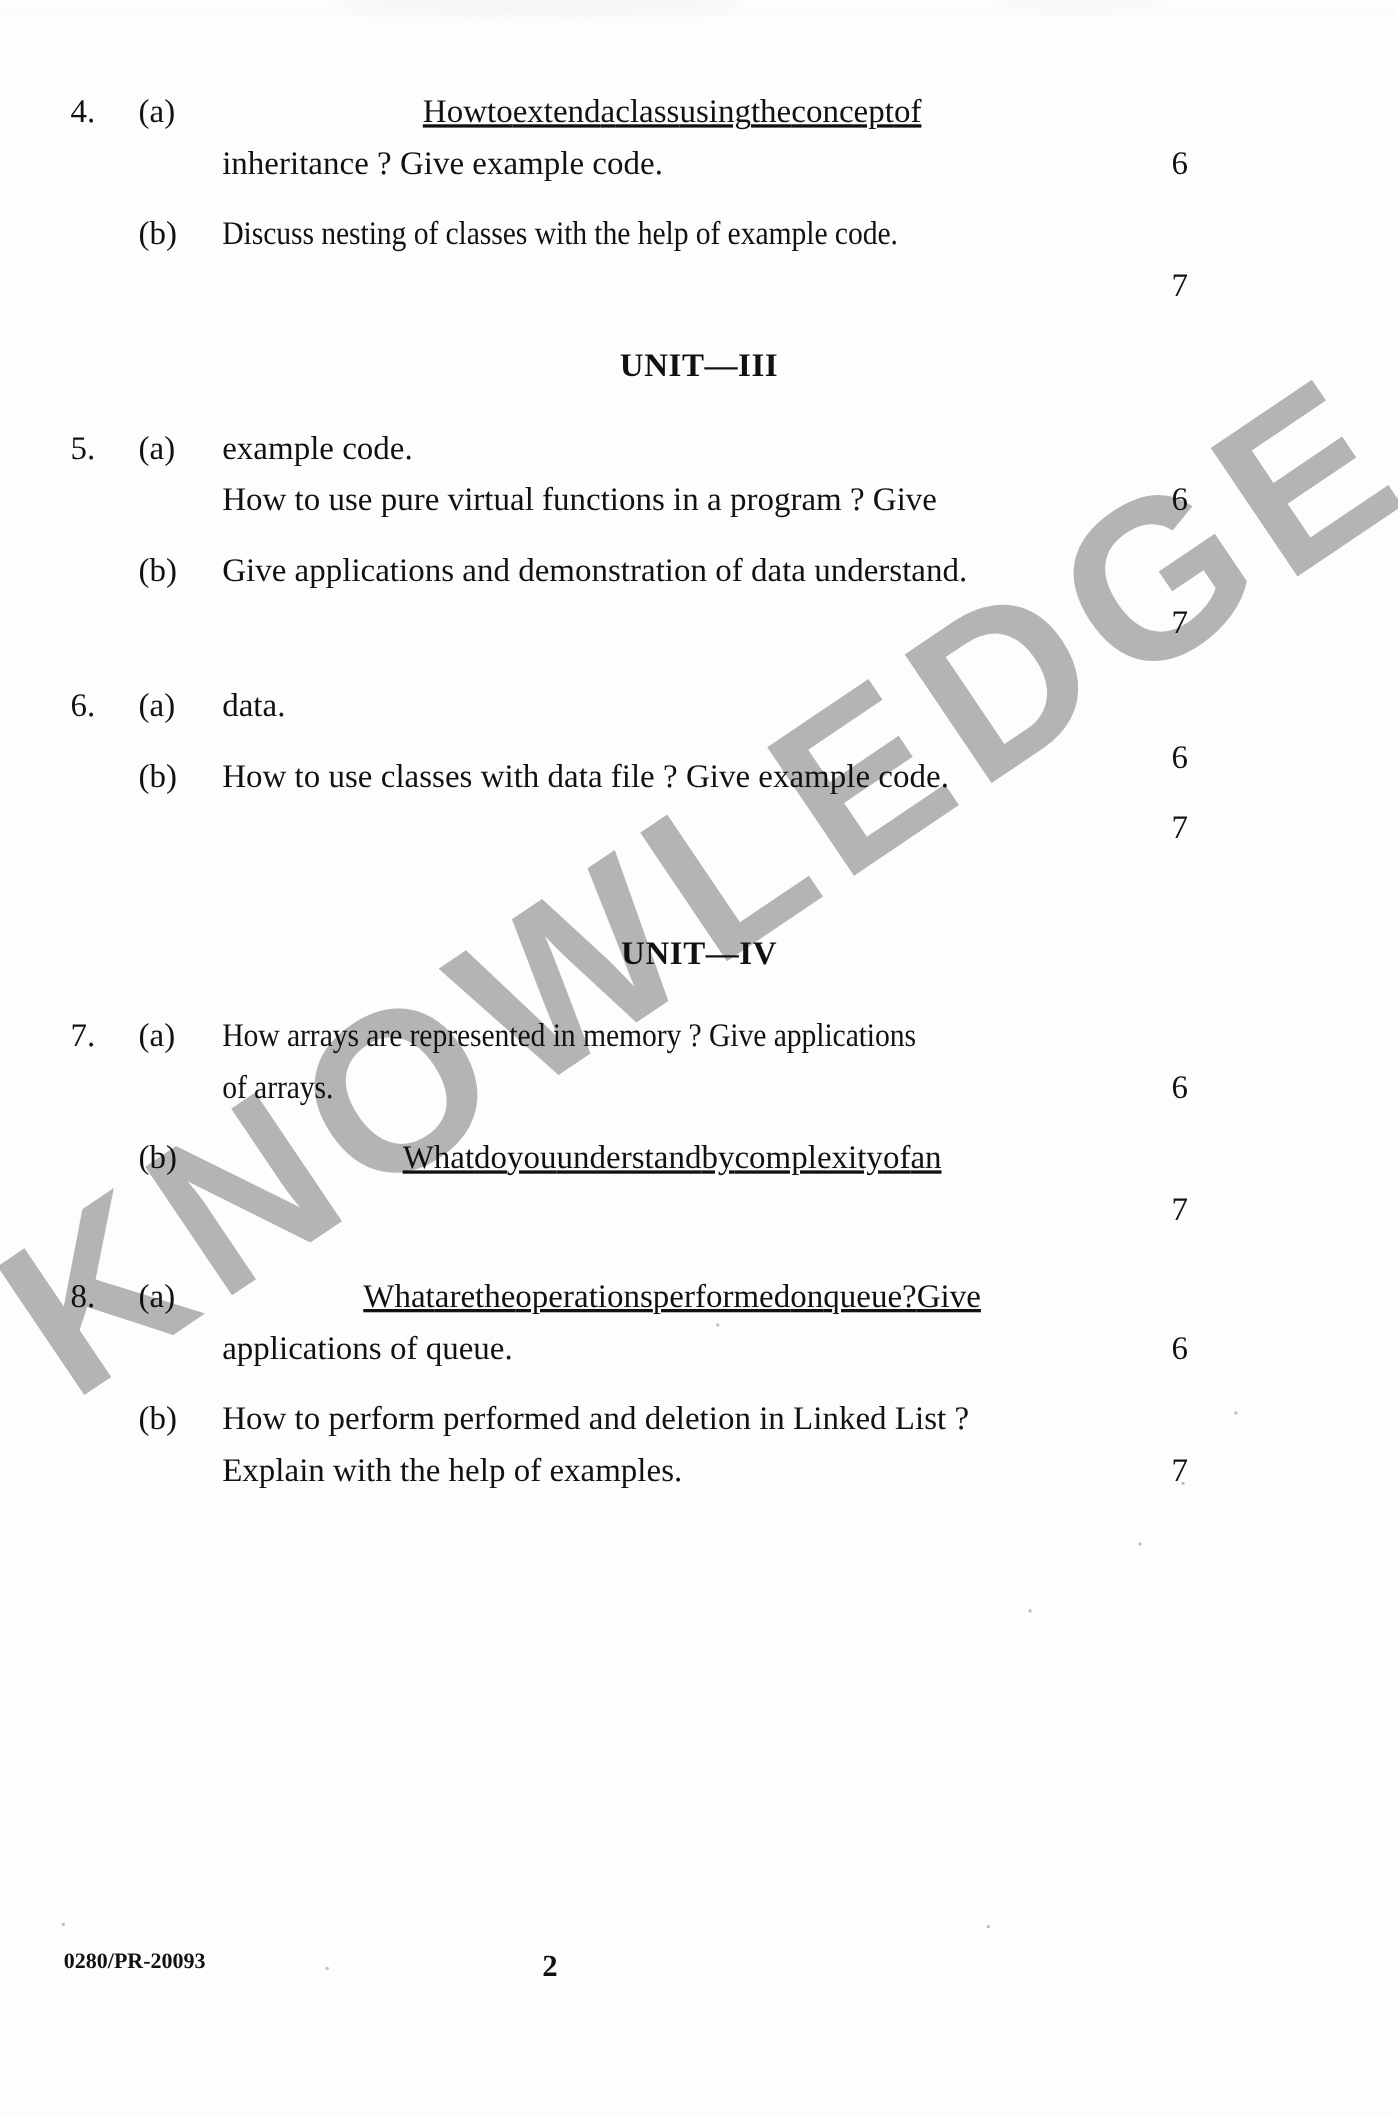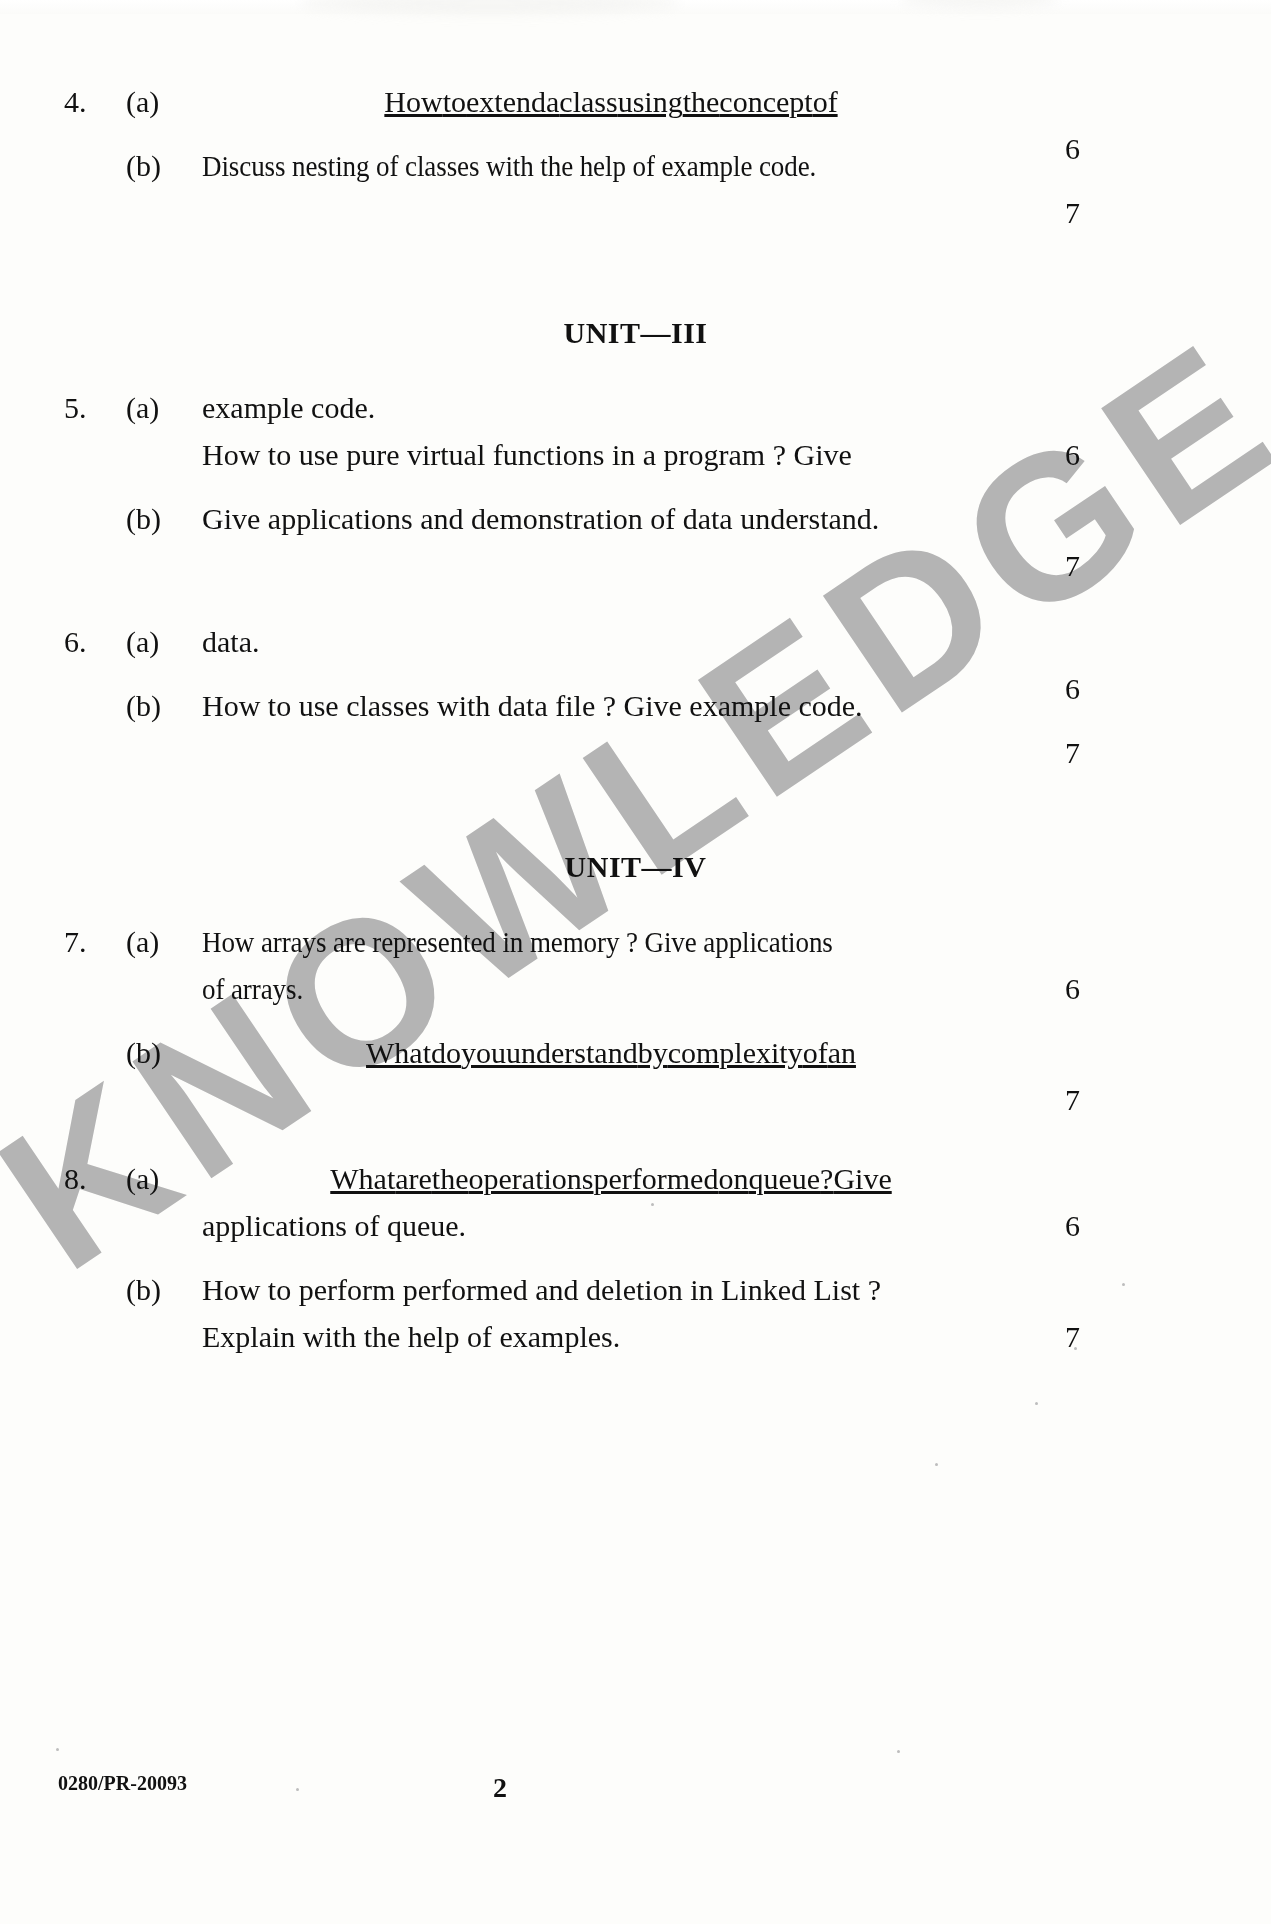--- a/index.html
+++ b/index.html
@@ -188,20 +188,21 @@
           <span>How</span>
           <span>to</span>
           <span>extend</span>
           <span>a</span>
           <span>class</span>
           <span>using</span>
           <span>the</span>
           <span>concept</span>
           <span>of</span>
         </div>
+        <div class="qline">inheritance ? Give example code.</div>
         <div class="marks" style="left:838px; top:47px;">6</div>
       </div>
     </div>
 
     <div class="qrow" style="margin-top:17px;">
       <div class="qnum blank">4.</div>
       <div class="qpart">(b)</div>
       <div class="qbody">
         <div class="qline condensed">Discuss nesting of classes with the help of example code.</div>
         <div class="marks" style="left:838px; top:47px;">7</div>

